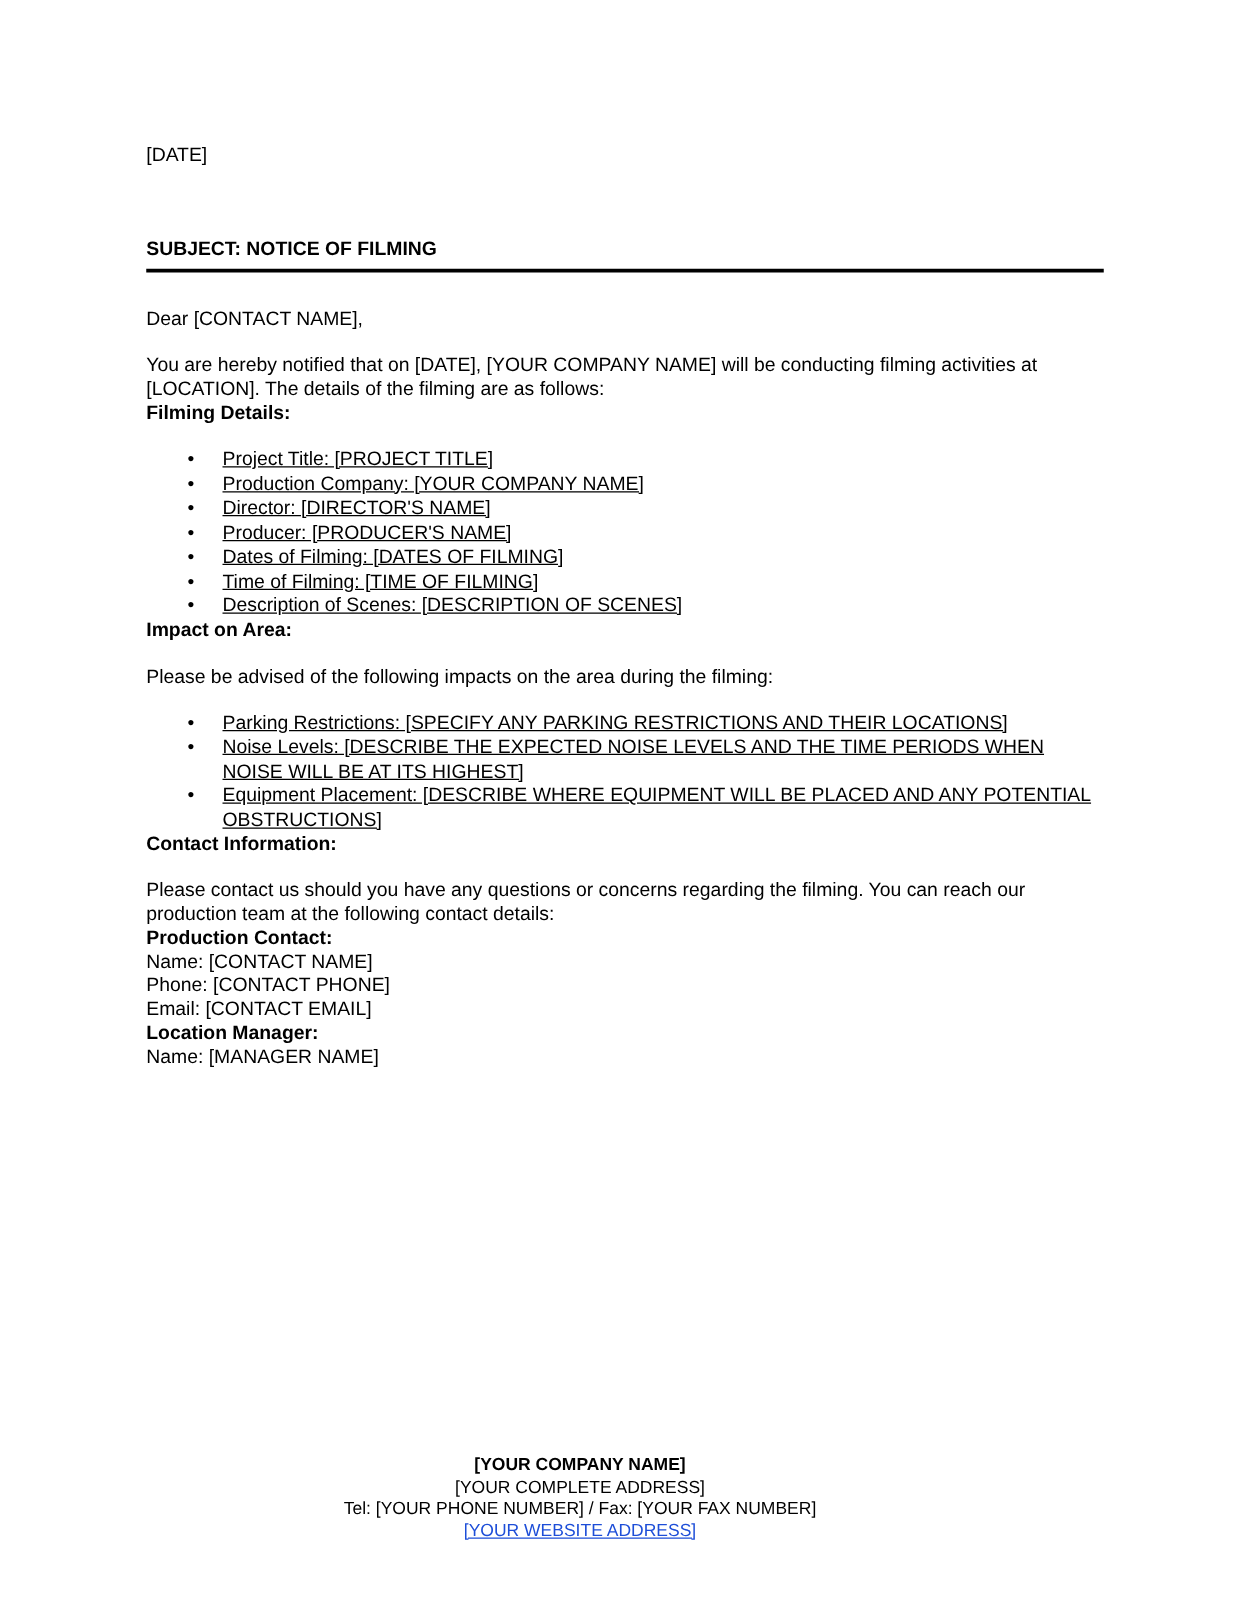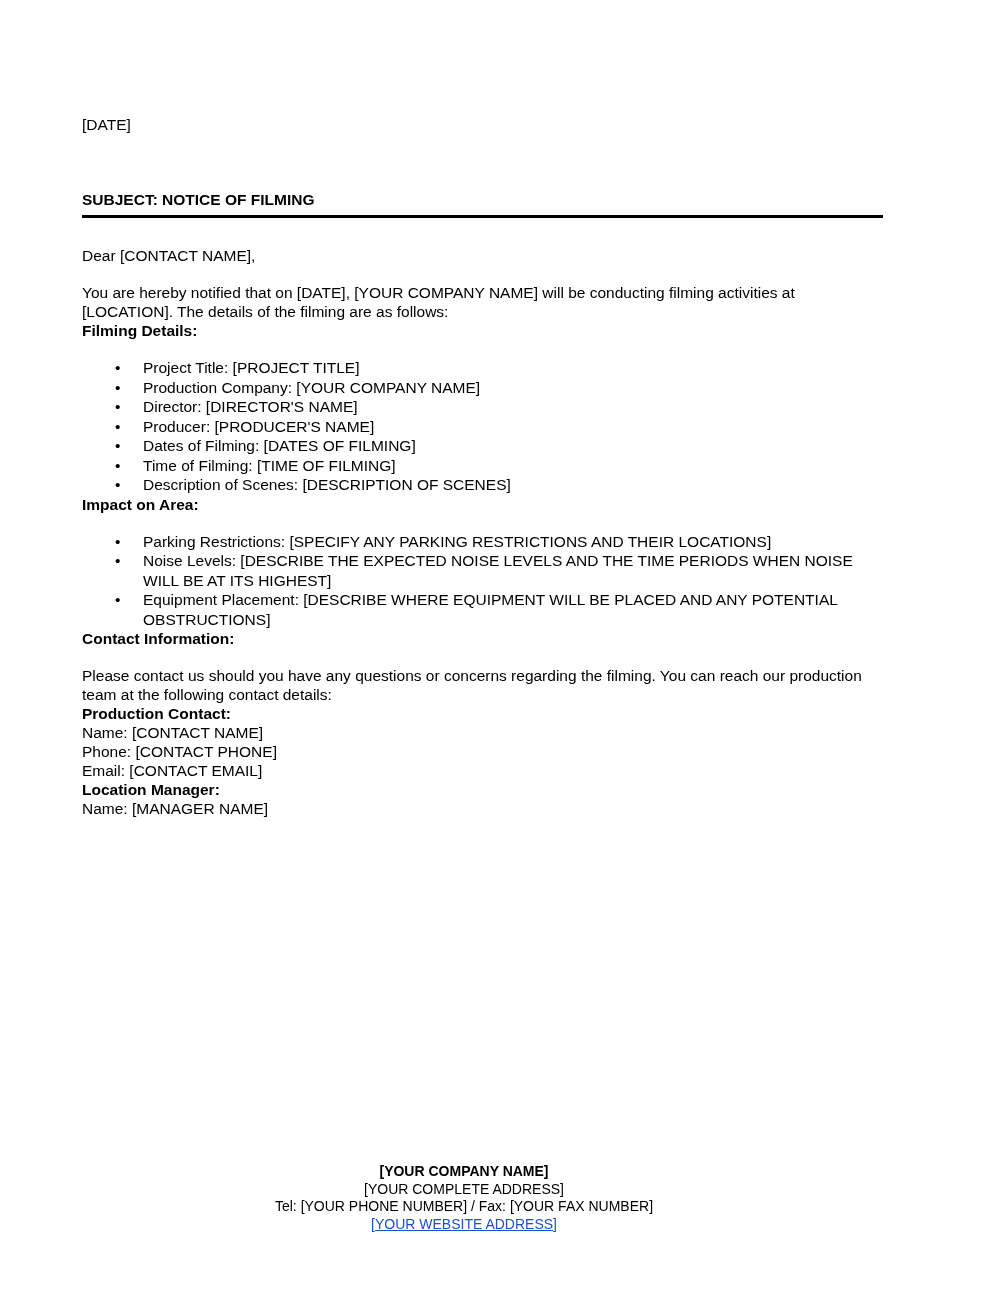--- a/index.html
+++ b/index.html
@@ -8,32 +8,33 @@
     width: 1000px;
     height: 1290px;
     background: #ffffff;
     color: #000000;
     font-family: "Liberation Sans", "DejaVu Sans", sans-serif;
     font-size: 15.5px;
     line-height: 19px;
     position: relative;
     overflow: hidden;
   }
-  .page { padding: 115px 117px 0 82px; }
+  .page { padding: 115px 117px 0 117px; }
   p { margin: 0; }
   .recipient { margin-top: 38px; }
   .subject { margin-top: 56px; font-weight: bold; }
   .rule { margin-top: 6px; height: 3px; background: #000000; }
   .salutation { margin-top: 28px; }
   .para { margin-top: 18px; }
   .heading { font-weight: bold; }
   ul.bullets {
     margin: 18px 0 0 0;
     padding: 0 0 0 61px;
     list-style: none;
+    text-decoration: underline;
   }
   ul.bullets li {
     line-height: 19.5px;
     position: relative;
   }
   ul.bullets li::before {
     content: "\2022";
     position: absolute;
     left: -28px;
     top: 0;
@@ -75,20 +76,21 @@
     <li>Project Title: [PROJECT TITLE]</li>
     <li>Production Company: [YOUR COMPANY NAME]</li>
     <li>Director: [DIRECTOR'S NAME]</li>
     <li>Producer: [PRODUCER'S NAME]</li>
     <li>Dates of Filming: [DATES OF FILMING]</li>
     <li>Time of Filming: [TIME OF FILMING]</li>
     <li>Description of Scenes: [DESCRIPTION OF SCENES]</li>
   </ul>
 
   <p class="heading">Impact on Area:</p>
+  <p class="para">Please be advised of the following impacts on the area during the filming:</p>
   <ul class="bullets">
     <li>Parking Restrictions: [SPECIFY ANY PARKING RESTRICTIONS AND THEIR LOCATIONS]</li>
     <li>Noise Levels: [DESCRIBE THE EXPECTED NOISE LEVELS AND THE TIME PERIODS WHEN NOISE WILL BE AT ITS HIGHEST]</li>
     <li>Equipment Placement: [DESCRIBE WHERE EQUIPMENT WILL BE PLACED AND ANY POTENTIAL OBSTRUCTIONS]</li>
   </ul>
 
   <p class="heading">Contact Information:</p>
   <p class="para">Please contact us should you have any questions or concerns regarding the filming. You can reach our production team at the following contact details:</p>
 
   <p class="heading">Production Contact:</p>

